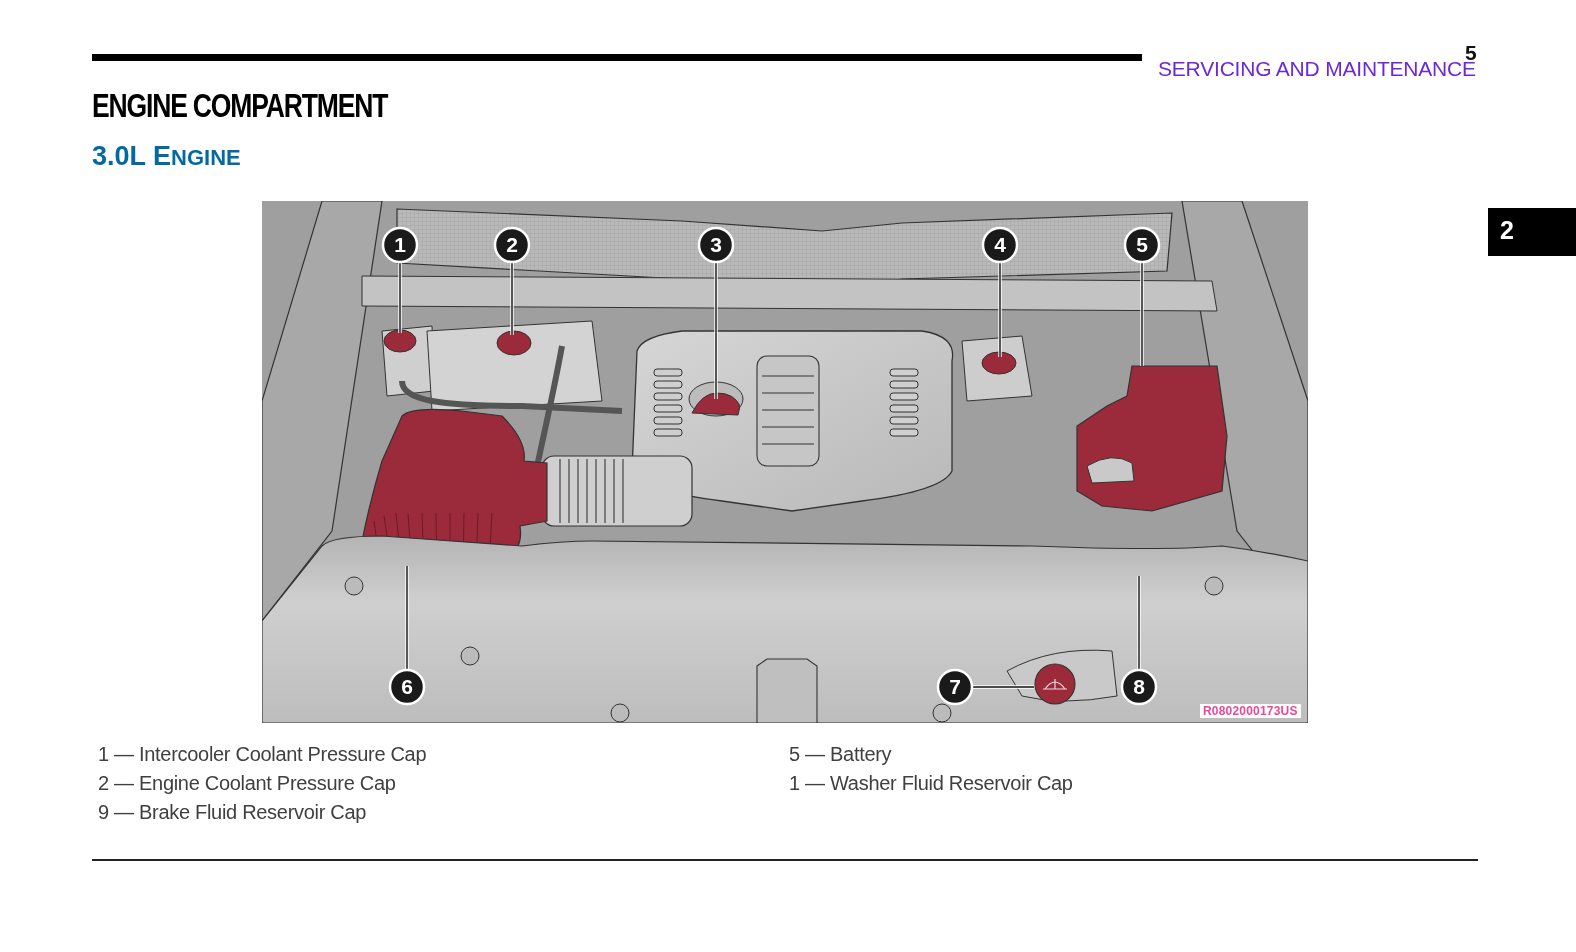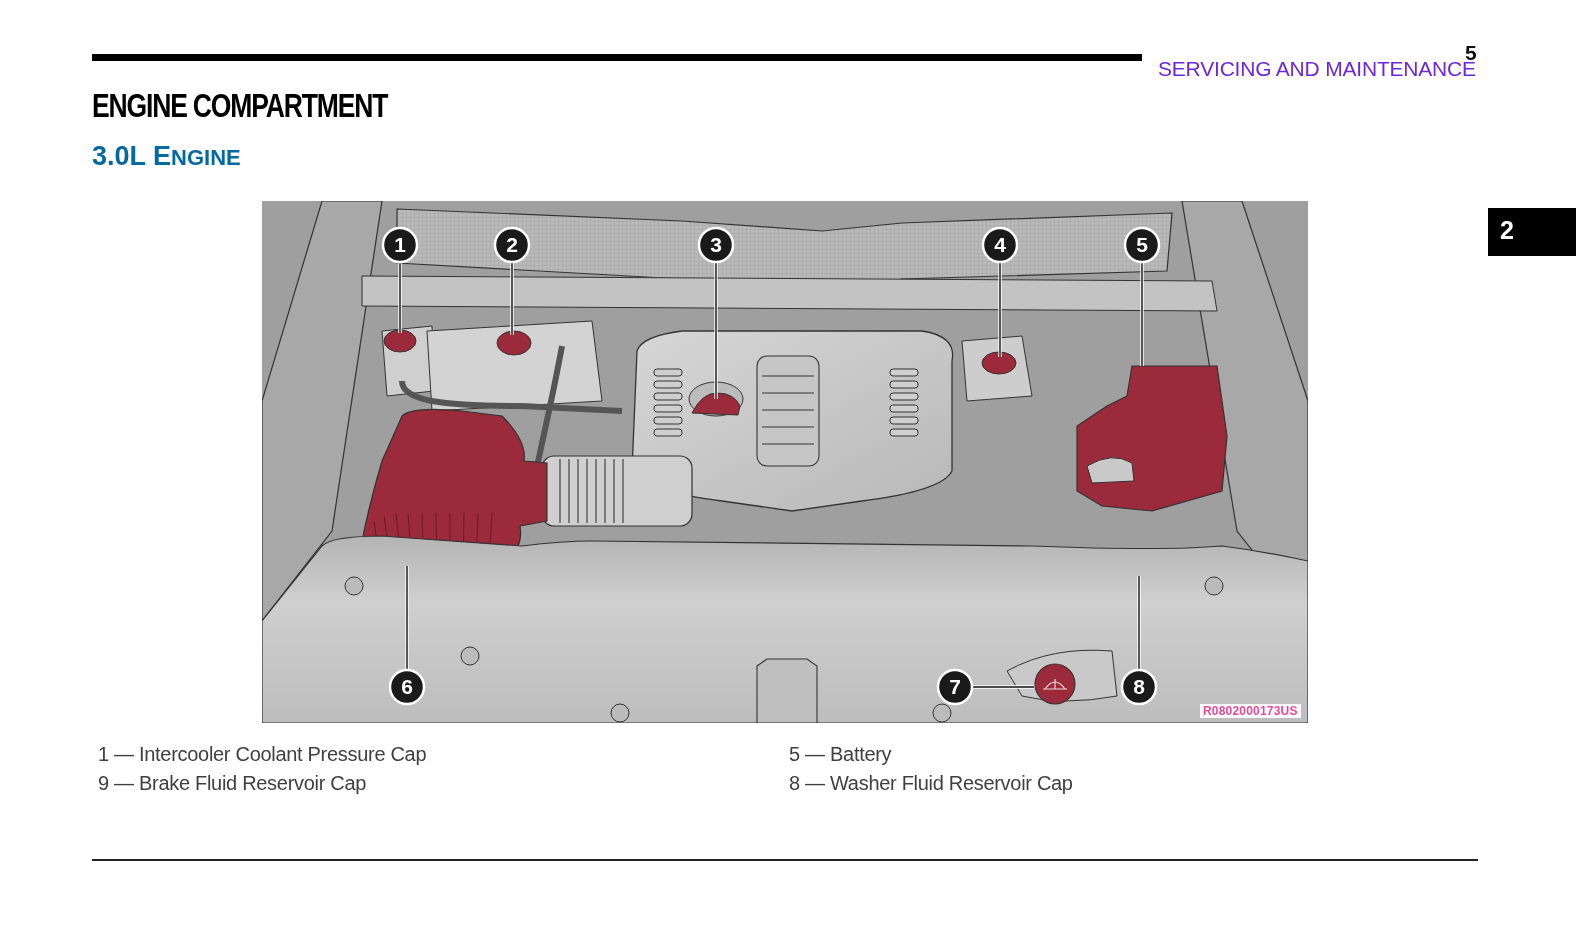--- a/index.html
+++ b/index.html
@@ -205,20 +205,21 @@
           <text x="877" y="493">8</text>
         </g>
   </g>
 </svg>
 </div>
 <div class="fig-id">R0802000173US</div>
 
 <div class="legend">
   <div class="legend-col left">
     <div class="legend-item">1 — Intercooler Coolant Pressure Cap</div>
+    <div class="legend-item">2 — Engine Coolant Pressure Cap</div>
     <div class="legend-item">9 — Brake Fluid Reservoir Cap</div>
   </div>
   <div class="legend-col right">
     <div class="legend-item">5 — Battery</div>
-    <div class="legend-item">8 — Washer Fluid Reservoir Cap</div>
+    <div class="legend-item">1 — Washer Fluid Reservoir Cap</div>
   </div>
 </div>
 <div class="legend-rule"></div>
 
 </body></html>

